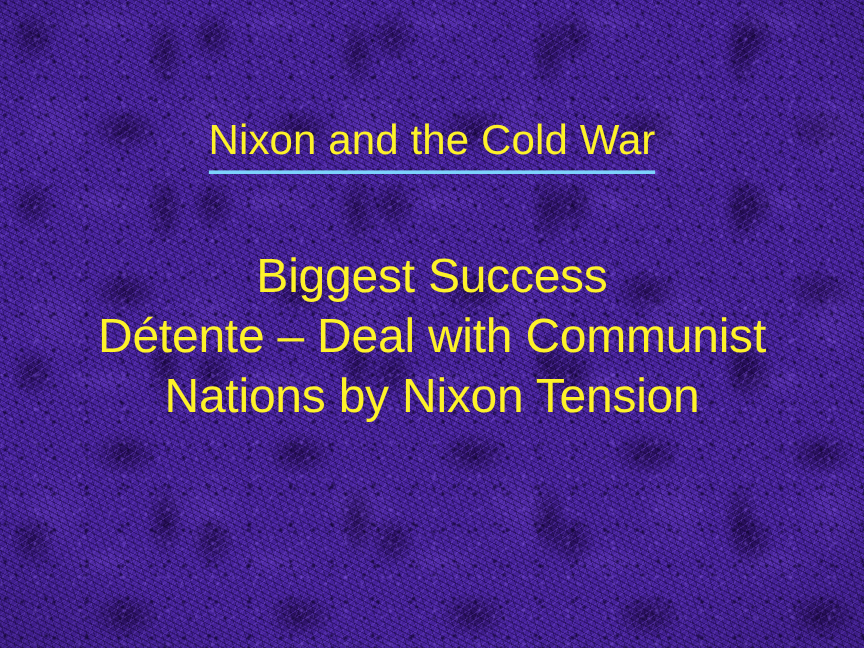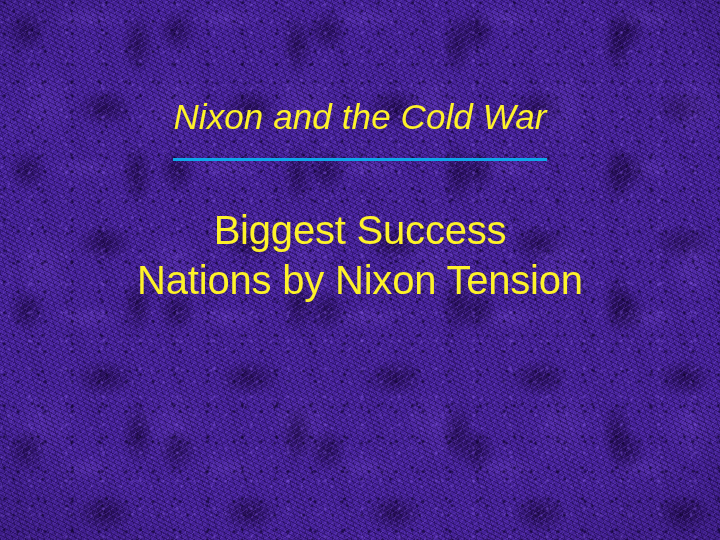--- a/index.html
+++ b/index.html
@@ -82,23 +82,22 @@
     color: #fdf229;
     font-size: 35px;
     line-height: 42px;
     font-weight: normal;
     letter-spacing: 0.1px;
     white-space: nowrap;
     margin: 0;
   }
   .slide-title .ul {
     display: inline-block;
-    border-bottom: 3px solid #0ea5e9;
-    padding-bottom: 20px;
-    font-style: italic;
+    border-bottom: 3px solid #7dd3fc;
+    padding-bottom: 4px;
   }
   .body-block {
     position: absolute;
     top: 205px;
     left: 0;
     width: 720px;
     text-align: center;
     color: #fdf229;
     font-size: 40px;
     line-height: 50px;
@@ -119,17 +118,18 @@
   <div class="tex tex-fiber"></div>
   <div class="tex tex-speck"></div>
   <div class="tex tex-vig"></div>
 
   <div id="content">
 
     <h1 class="slide-title"><span class="ul">Nixon and the Cold War</span></h1>
 
     <div class="body-block">
       <span class="body-line">Biggest Success</span>
+      <span class="body-line">Détente – Deal with Communist</span>
       <span class="body-line">Nations by Nixon Tension</span>
     </div>
 
   </div>
 </div>
 
 </body></html>

